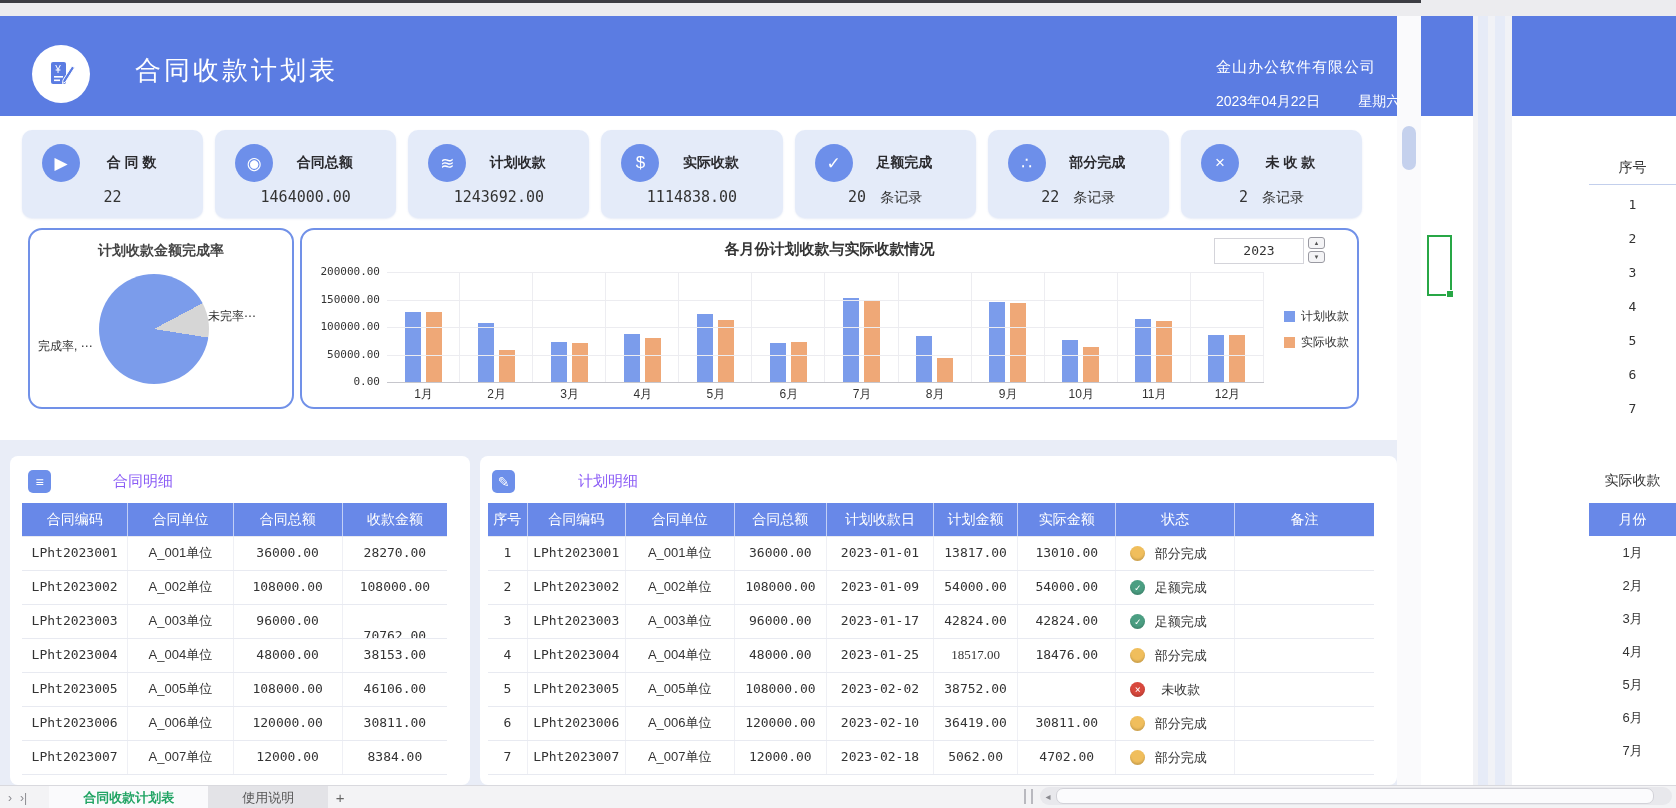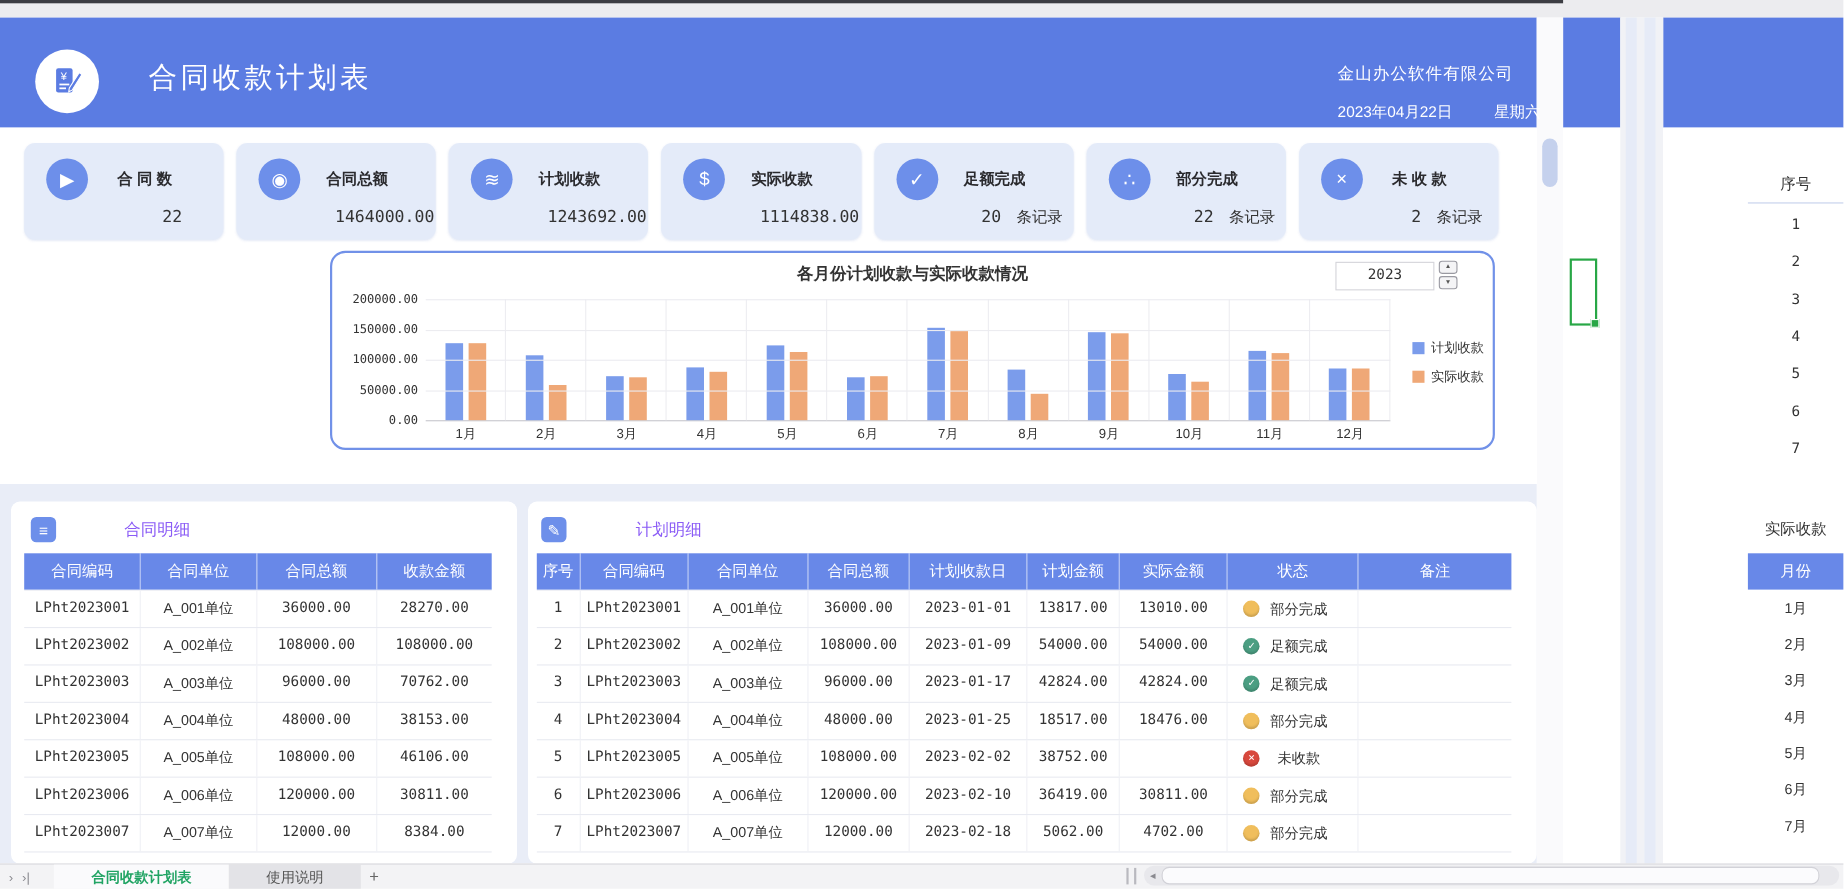--- a/index.html
+++ b/index.html
@@ -41,21 +41,21 @@
   
   #main-body{left:0;top:116px;width:1397px;height:669px;background:#fff;}
   
   #kpi-row{left:22px;top:14px;width:1340px;height:88px;display:flex;gap:12px;}
   .kpi-card{flex:1;background:#E4EBF9;border-radius:10px;position:relative;box-shadow:0 1px 2px rgba(90,120,200,.15);}
   .kpi-top{position:absolute;left:0;top:14px;width:100%;height:38px;display:flex;align-items:center;}
   .kpi-ic{width:38px;height:38px;border-radius:50%;background:#6D8FEA;color:#fff;margin-left:20px;
     display:flex;align-items:center;justify-content:center;font-size:17px;flex:0 0 38px;}
   .kpi-label{flex:1;text-align:center;font-size:14px;color:#2A2A2E;font-weight:600;padding-right:20px;}
   .kpi-val{position:absolute;left:0;top:58px;width:100%;text-align:center;font-size:15px;color:#333;
-    font-family:"DejaVu Sans Mono",monospace;padding-left:44px;}
+    font-family:"DejaVu Sans Mono",monospace;}
   .kpi-val .suf{font-family:"Liberation Sans",sans-serif;margin-left:14px;font-size:14px;}
   
   .panel{background:#fff;border:2px solid #7191E8;border-radius:14px;}
   #pie-panel{left:28px;top:112px;width:262px;height:177px;}
   #pie-title{left:0;top:12px;width:100%;text-align:center;font-size:14px;font-weight:600;color:#444;}
   #pie{left:69px;top:44px;width:110px;height:110px;border-radius:50%;}
   #pie-lab-left{left:8px;top:108px;font-size:12px;color:#333;}
   #pie-lab-right{left:178px;top:78px;font-size:12px;color:#333;}
   #bar-panel{left:300px;top:112px;width:1055px;height:177px;}
   #bar-title{left:0;top:10px;width:100%;text-align:center;font-size:15px;font-weight:600;color:#333;}
@@ -222,20 +222,26 @@
       </div>
       <div class="kpi-card">
         <div class="kpi-top">
           <div class="kpi-ic">×</div>
           <div class="kpi-label">未 收 款</div>
         </div>
         <div class="kpi-val"><span class="num">2</span><span class="suf">条记录</span></div>
       </div>
     </div>
 
+  <div class="abs panel" id="pie-panel">
+    <div class="abs" id="pie-title">计划收款金额完成率</div>
+    <div class="abs" id="pie" style="background: conic-gradient(from 62deg, rgb(214, 214, 214) 0deg, rgb(214, 214, 214) 37deg, rgb(123, 156, 235) 37deg, rgb(123, 156, 235) 360deg);"></div>
+    <div class="abs" id="pie-lab-left">完成率, ⋯</div>
+    <div class="abs" id="pie-lab-right">未完率⋯</div>
+  </div>
 
   <div class="abs panel" id="bar-panel">
     <div class="abs" id="bar-title">各月份计划收款与实际收款情况</div>
     <div class="abs" id="year-box">2023</div>
     <div class="abs" id="spinner">
       <div class="spin-btn">▲</div>
       <div class="spin-btn">▼</div>
     </div>
     <div class="abs" id="yaxis">
         <div class="yt" style="top: 0px;">200000.00</div>
@@ -344,21 +350,21 @@
           <div class="t-row">
             <div class="t-cell" style="width: 106px;">LPht2023002</div>
             <div class="t-cell cn" style="width: 105px;">A_002单位</div>
             <div class="t-cell" style="width: 109px;">108000.00</div>
             <div class="t-cell" style="width: 105px;">108000.00</div>
           </div>
           <div class="t-row">
             <div class="t-cell" style="width: 106px;">LPht2023003</div>
             <div class="t-cell cn" style="width: 105px;">A_003单位</div>
             <div class="t-cell" style="width: 109px;">96000.00</div>
-            <div class="t-cell" style="width: 105px;">70762.00</div>
+            <div class="t-cell" style="width: 105px; margin-top: 15px;">70762.00</div>
           </div>
           <div class="t-row">
             <div class="t-cell" style="width: 106px;">LPht2023004</div>
             <div class="t-cell cn" style="width: 105px;">A_004单位</div>
             <div class="t-cell" style="width: 109px;">48000.00</div>
             <div class="t-cell" style="width: 105px;">38153.00</div>
           </div>
           <div class="t-row">
             <div class="t-cell" style="width: 106px;">LPht2023005</div>
             <div class="t-cell cn" style="width: 105px;">A_005单位</div>
@@ -435,21 +441,21 @@
               <div class="st-txt">足额完成</div>
             </div>
             <div class="t-cell" style="width: 140px;"></div>
           </div>
           <div class="t-row">
             <div class="t-cell" style="width: 39px;">4</div>
             <div class="t-cell" style="width: 98px;">LPht2023004</div>
             <div class="t-cell cn" style="width: 109px;">A_004单位</div>
             <div class="t-cell" style="width: 92px;">48000.00</div>
             <div class="t-cell" style="width: 107px;">2023-01-25</div>
-            <div class="t-cell" style="width: 84px;">18517.00</div>
+            <div class="t-cell" style="width: 84px; font-family: Liberation Serif, serif;">18517.00</div>
             <div class="t-cell" style="width: 98px;">18476.00</div>
             <div class="t-cell status-cell" style="width: 119px;">
               <div class="st-ic" style="background: rgb(240, 190, 92);"></div>
               <div class="st-txt">部分完成</div>
             </div>
             <div class="t-cell" style="width: 140px;"></div>
           </div>
           <div class="t-row">
             <div class="t-cell" style="width: 39px;">5</div>
             <div class="t-cell" style="width: 98px;">LPht2023005</div>

